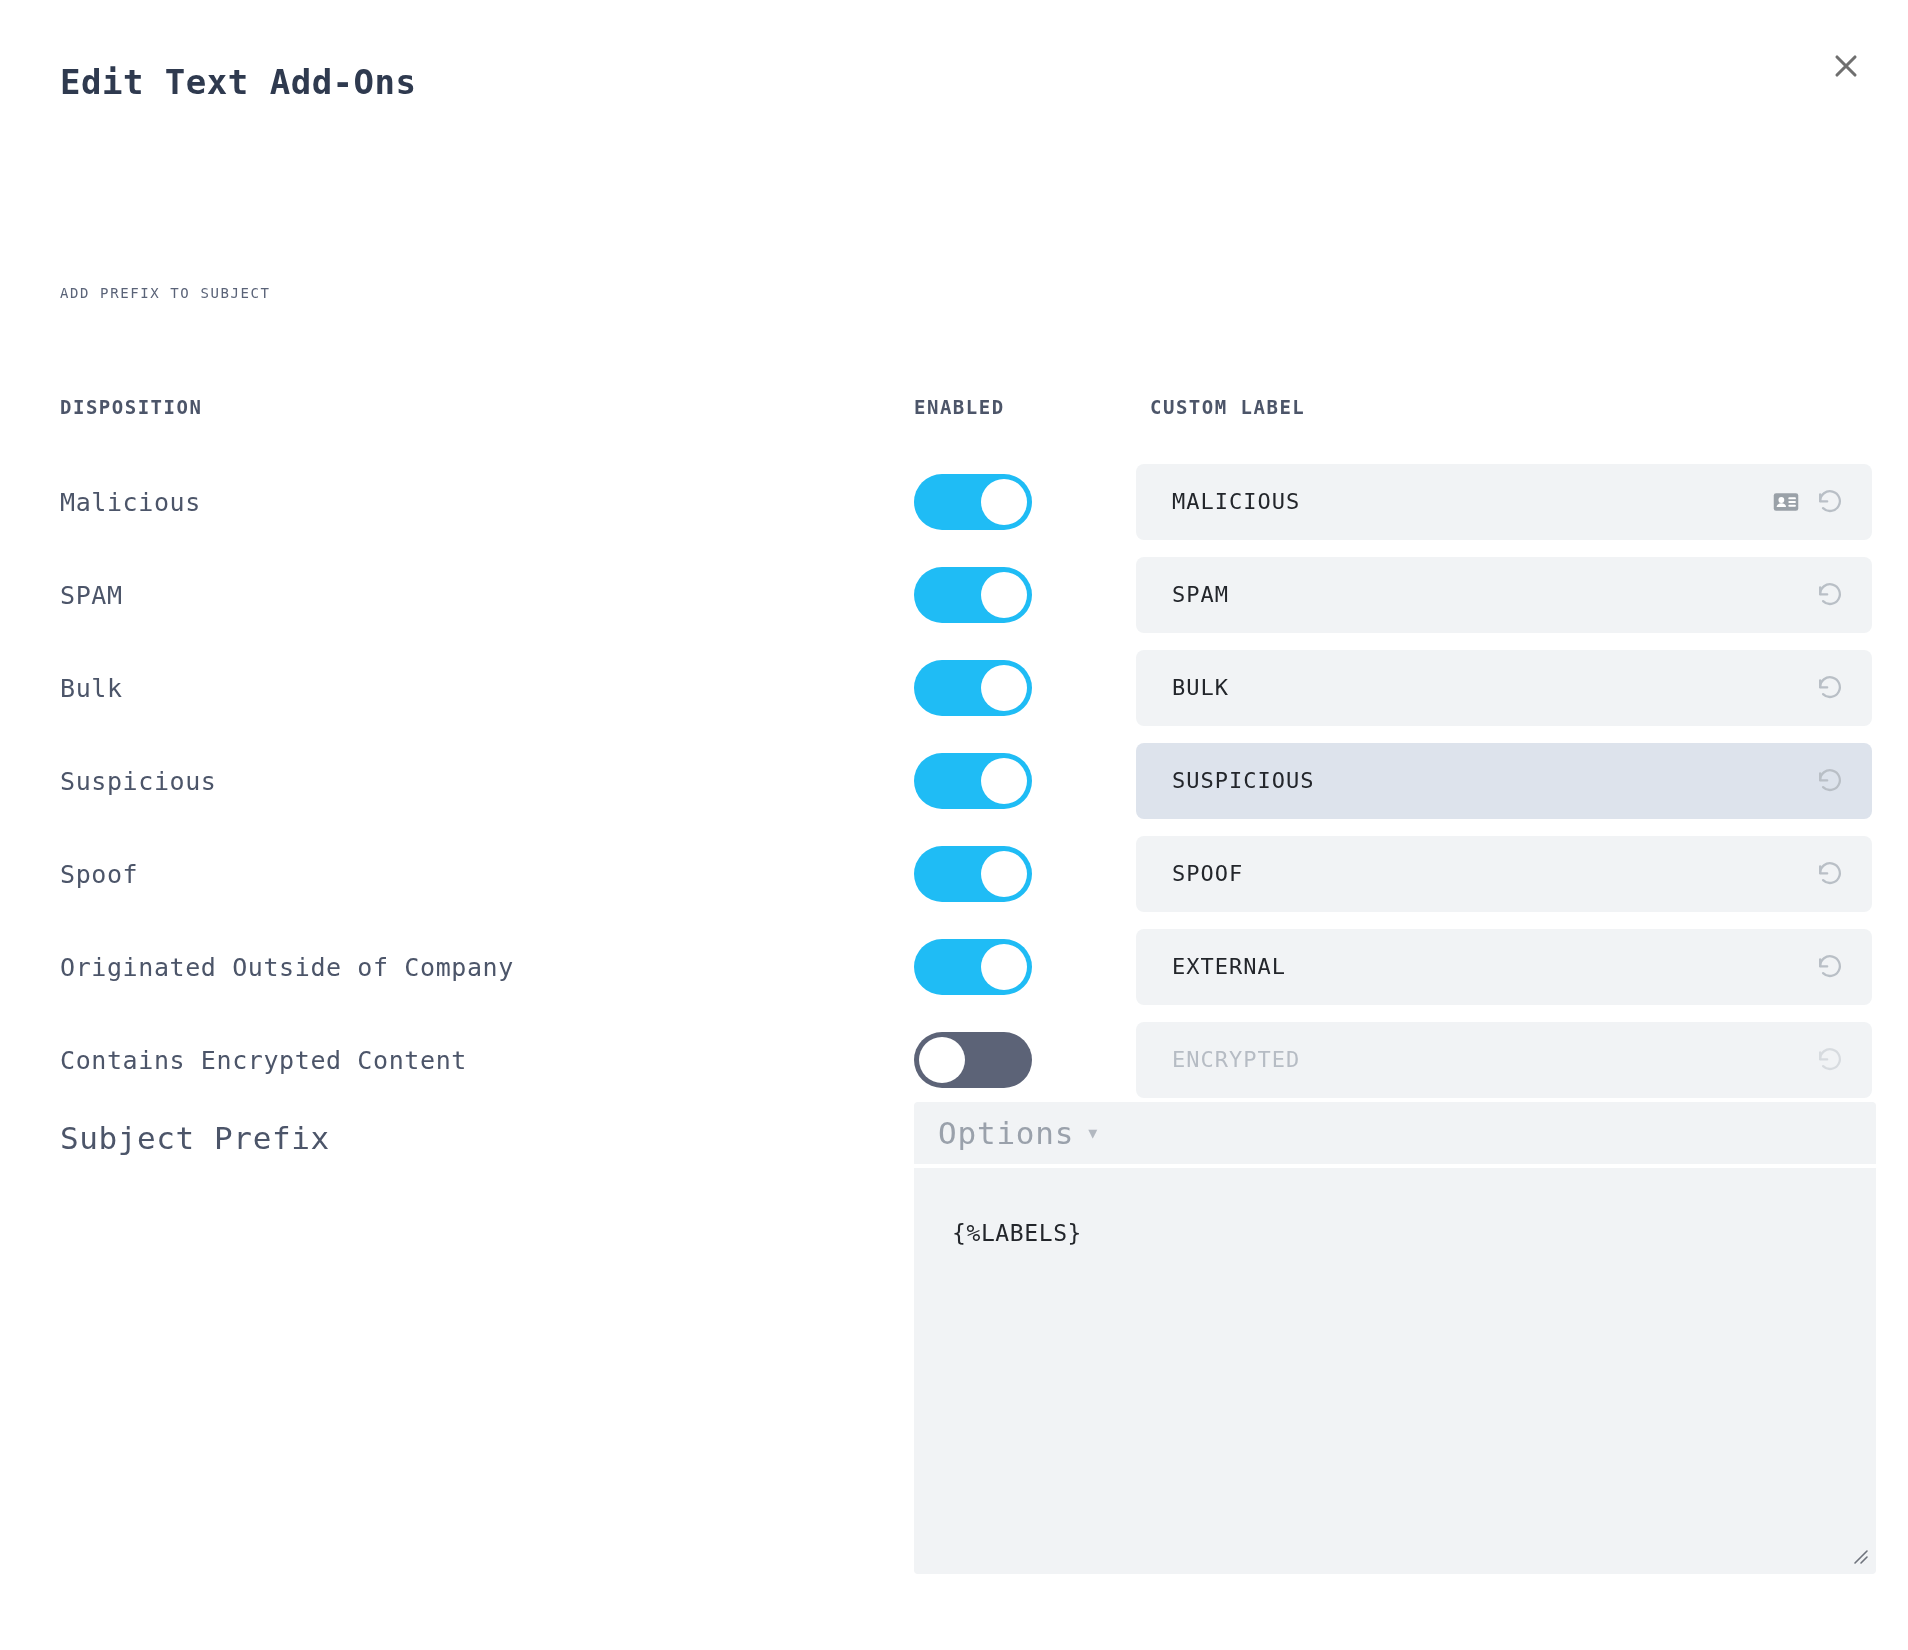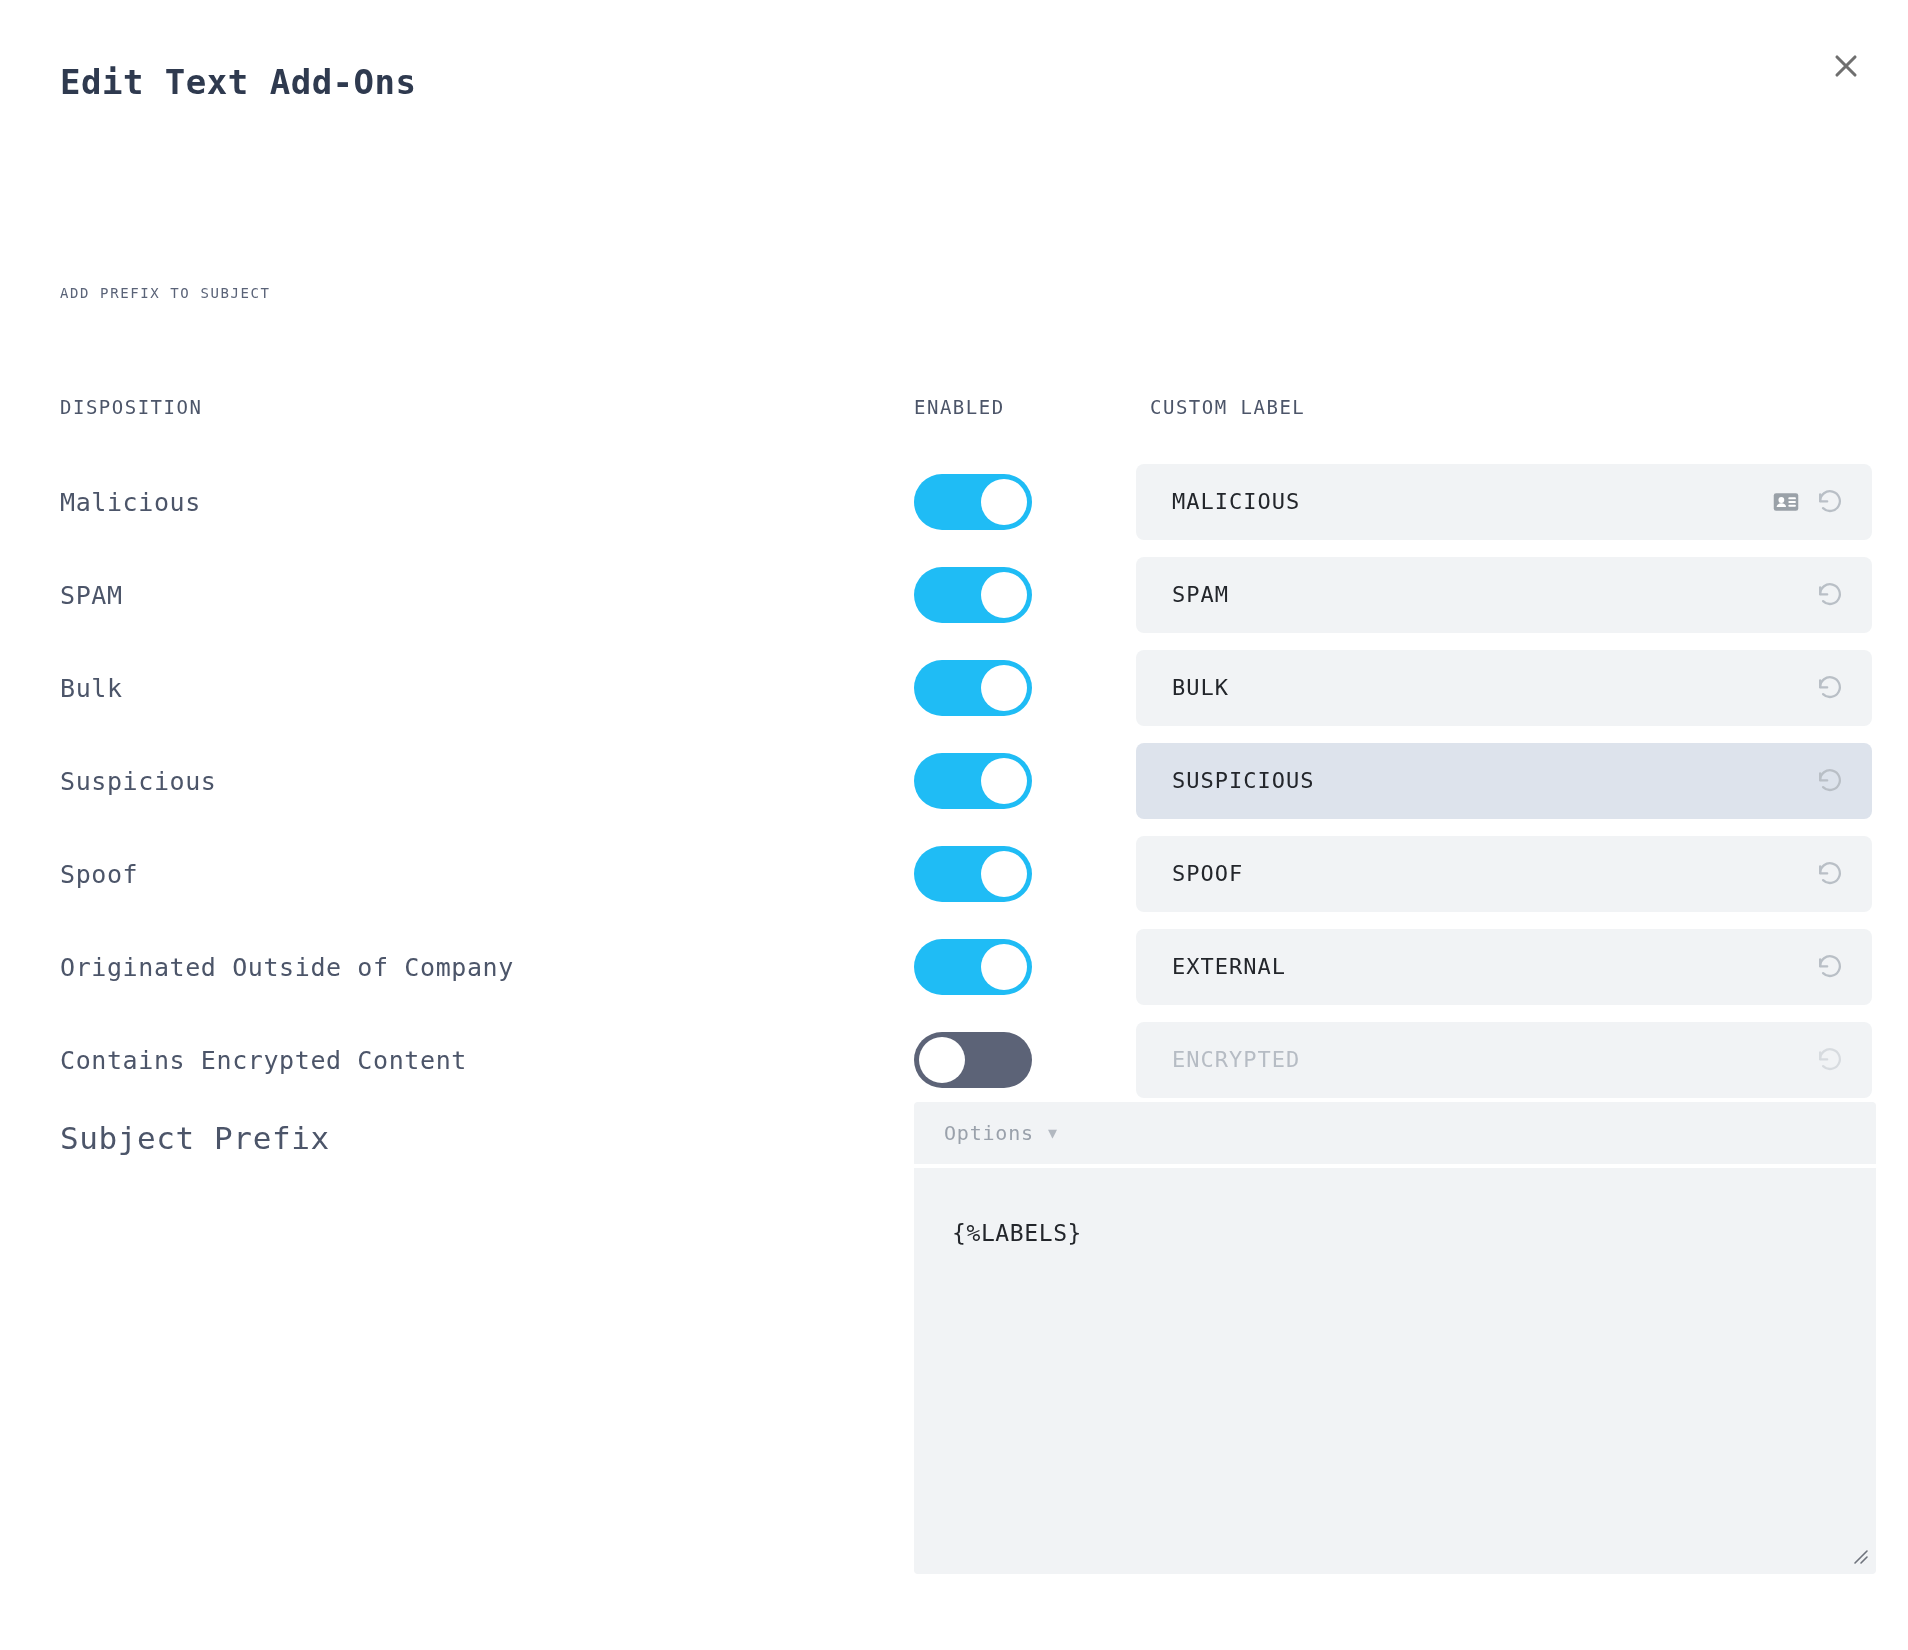--- a/index.html
+++ b/index.html
@@ -55,21 +55,21 @@
     font-weight: 400;
     letter-spacing: 1.6px;
     color: #5a6378;
     white-space: nowrap;
   }
 
   
   .col-head {
     position: absolute;
     font-size: 19px;
-    font-weight: 400;
+    font-weight: 700;
     letter-spacing: 1.5px;
     color: #4c5569;
     white-space: nowrap;
   }
   .col-head.disposition { left: 60px;   top: 396px; }
   .col-head.enabled     { left: 914px;  top: 396px; }
   .col-head.custom      { left: 1140px; top: 396px; margin-left: 10px; }
 
   
   .rows {
@@ -190,22 +190,22 @@
     top: 1102px;
     width: 962px;
     height: 62px;
     background: #f1f3f5;
     border-radius: 4px 4px 0 0;
     display: flex;
     align-items: center;
     cursor: pointer;
   }
   .options-text {
-    padding-left: 30px;
-    font-size: 20px;
+    padding-left: 24px;
+    font-size: 31px;
     letter-spacing: 0.8px;
     color: #9aa1ab;
     white-space: nowrap;
   }
   .options-caret {
     margin-left: 14px;
     font-size: 15px;
     color: #b2b8c0;
     line-height: 1;
   }

